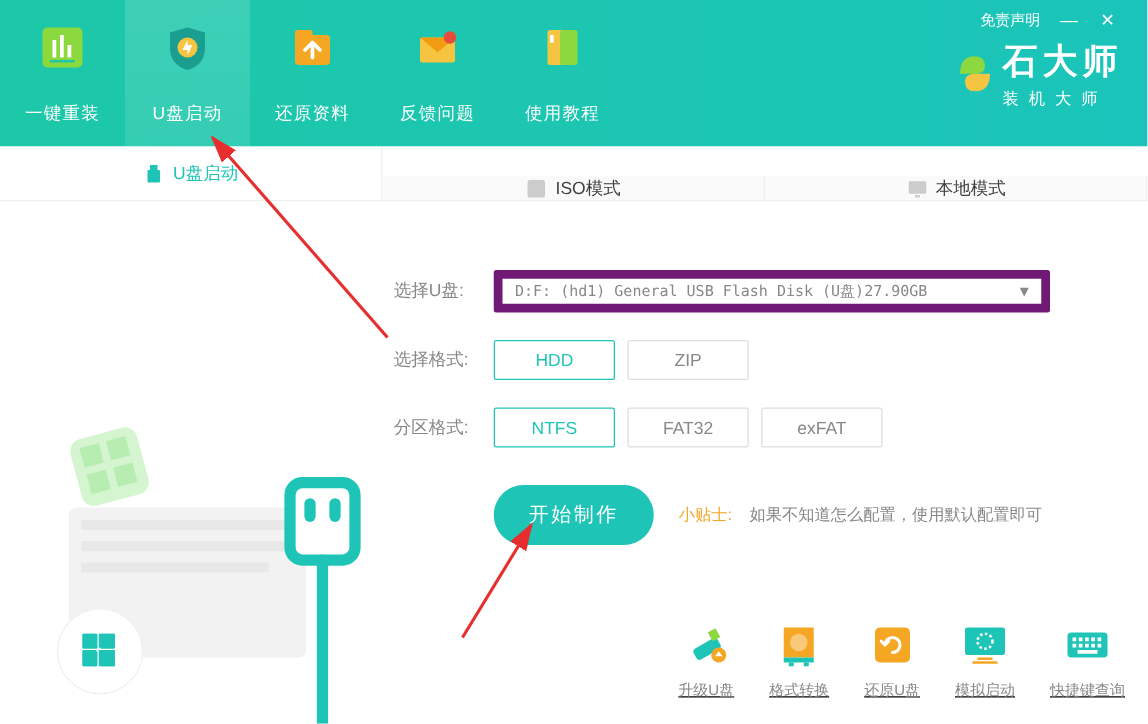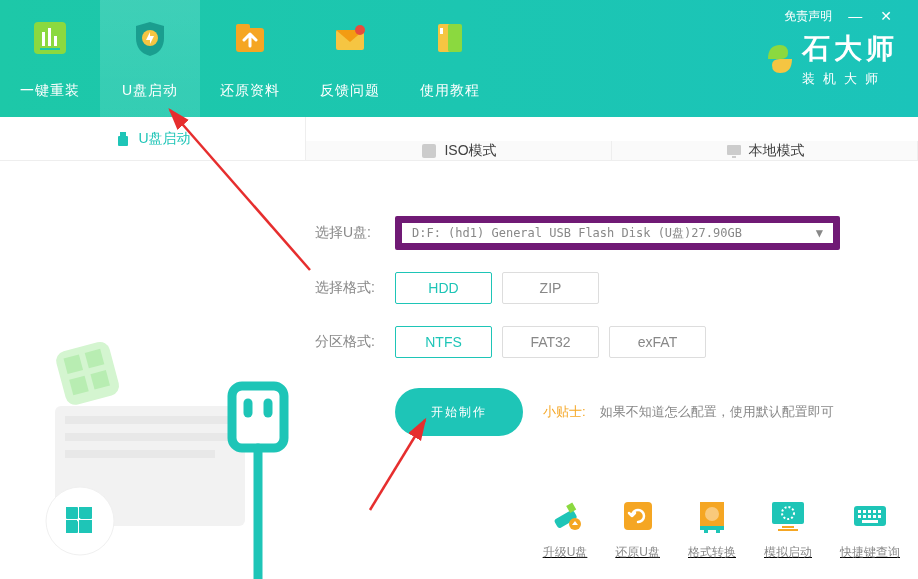--- a/index.html
+++ b/index.html
@@ -22,21 +22,21 @@
 .illus{width:315px;position:relative;overflow:hidden;}
 .form-area{flex:1;padding:55px 30px 0 0;}
 .row{display:flex;align-items:center;margin-bottom:22px;}
 .row-label{width:70px;color:#888;font-size:14px;text-align:left;margin-right:10px;}
 .select-box{flex:1;max-width:445px;height:34px;border:7px solid #701a75;border-radius:2px;display:flex;align-items:center;padding:0 10px;justify-content:space-between;cursor:pointer;}
 .select-box span{color:#888;font-size:12px;font-family:Consolas,monospace;}
 .caret{color:#bbb;font-size:10px;}
 .opt-btn{width:97px;height:32px;border:1px solid #ddd;border-radius:2px;display:flex;align-items:center;justify-content:center;font-size:14px;color:#888;margin-right:10px;cursor:pointer;}
 .opt-btn.sel{border-color:#1ec5b7;color:#1ec5b7;}
 .start-row{display:flex;align-items:center;margin-top:30px;margin-left:80px;}
-.start-btn{width:128px;height:48px;background:#1ec5b7;border-radius:24px;display:flex;align-items:center;justify-content:center;color:#fff;font-size:12px;letter-spacing:2px;cursor:pointer;}
+.start-btn{width:128px;height:48px;background:#1ec5b7;border-radius:24px;display:flex;align-items:center;justify-content:center;color:#fff;font-size:16px;letter-spacing:2px;cursor:pointer;}
 .tip{margin-left:20px;font-size:13px;}
 .tip-label{color:#f5a623;margin-right:14px;text-align:right;}
 .tip-text{color:#888;}
 .bottom-tools{position:absolute;bottom:18px;right:18px;display:flex;gap:28px;}
 .tool{display:flex;flex-direction:column;align-items:center;gap:8px;cursor:pointer;text-decoration:underline;}
 .tool-label{font-size:12px;color:#888;}
 .tool-icon{width:40px;height:40px;display:flex;align-items:center;justify-content:center;}
 .arrow-svg{position:absolute;pointer-events:none;}
 </style>
 </head>
@@ -202,37 +202,37 @@
           <rect x="26" y="12" width="7" height="8" fill="#8bd93f" transform="rotate(-30 20 20)"></rect>
           <circle cx="30" cy="28" r="6" fill="#f5a623"></circle>
           <path d="M30 25 L27 29 L33 29 Z" fill="#fff"></path>
         </svg>
       </div>
     <div class="tool-label">升级U盘</div>
   </div>
   <div class="tool">
     <div class="tool-icon">
         <svg width="40" height="40">
-          <rect x="6" y="6" width="28" height="28" rx="4" fill="#f5a623"></rect>
-          <path d="M14 20 A6 6 0 1 1 20 26 M14 20 L11 17 M14 20 L17 17" stroke="#fff" stroke-width="2.5" fill="none" stroke-linecap="round"></path>
-        </svg>
-      </div>
-    <div class="tool-label">还原U盘</div>
-  </div>
-  <div class="tool">
-    <div class="tool-icon">
-        <svg width="40" height="40">
           <rect x="8" y="6" width="24" height="24" fill="#f5a623"></rect>
           <circle cx="20" cy="18" r="7" fill="#fff" opacity=".4"></circle>
           <rect x="8" y="30" width="24" height="4" fill="#1ec5b7"></rect>
           <rect x="12" y="34" width="4" height="3" fill="#1ec5b7"></rect>
           <rect x="24" y="34" width="4" height="3" fill="#1ec5b7"></rect>
         </svg>
       </div>
     <div class="tool-label">格式转换</div>
+  </div>
+  <div class="tool">
+    <div class="tool-icon">
+        <svg width="40" height="40">
+          <rect x="6" y="6" width="28" height="28" rx="4" fill="#f5a623"></rect>
+          <path d="M14 20 A6 6 0 1 1 20 26 M14 20 L11 17 M14 20 L17 17" stroke="#fff" stroke-width="2.5" fill="none" stroke-linecap="round"></path>
+        </svg>
+      </div>
+    <div class="tool-label">还原U盘</div>
   </div>
   <div class="tool">
     <div class="tool-icon">
         <svg width="40" height="40">
           <rect x="4" y="6" width="32" height="22" rx="2" fill="#1ec5b7"></rect>
           <circle cx="20" cy="17" r="6" fill="none" stroke="#fff" stroke-width="2" stroke-dasharray="2 2"></circle>
           <rect x="14" y="30" width="12" height="2" fill="#f5a623"></rect>
           <rect x="10" y="33" width="20" height="2" fill="#f5a623"></rect>
         </svg>
       </div>

